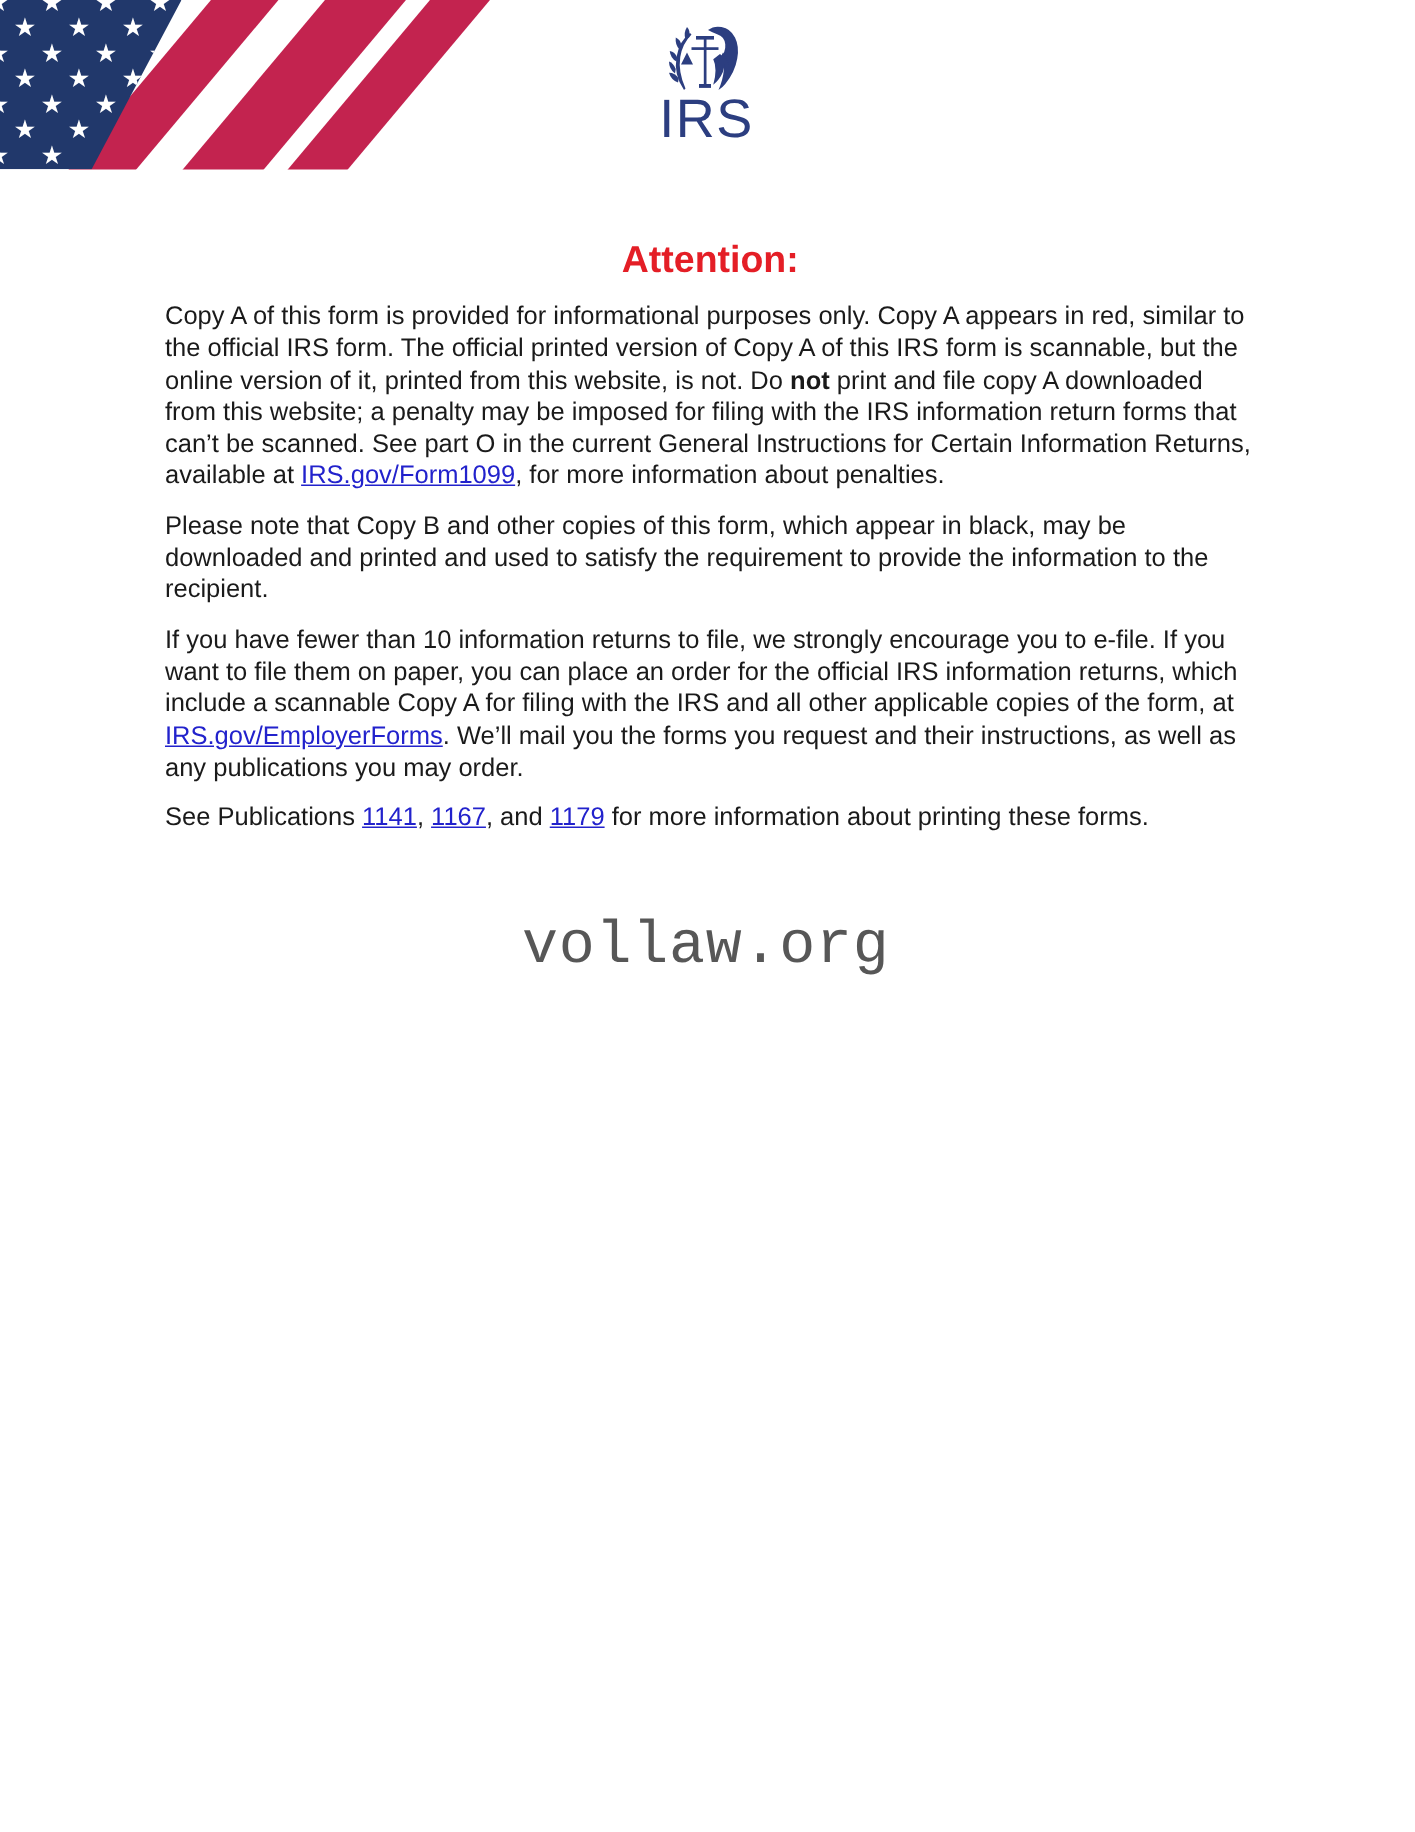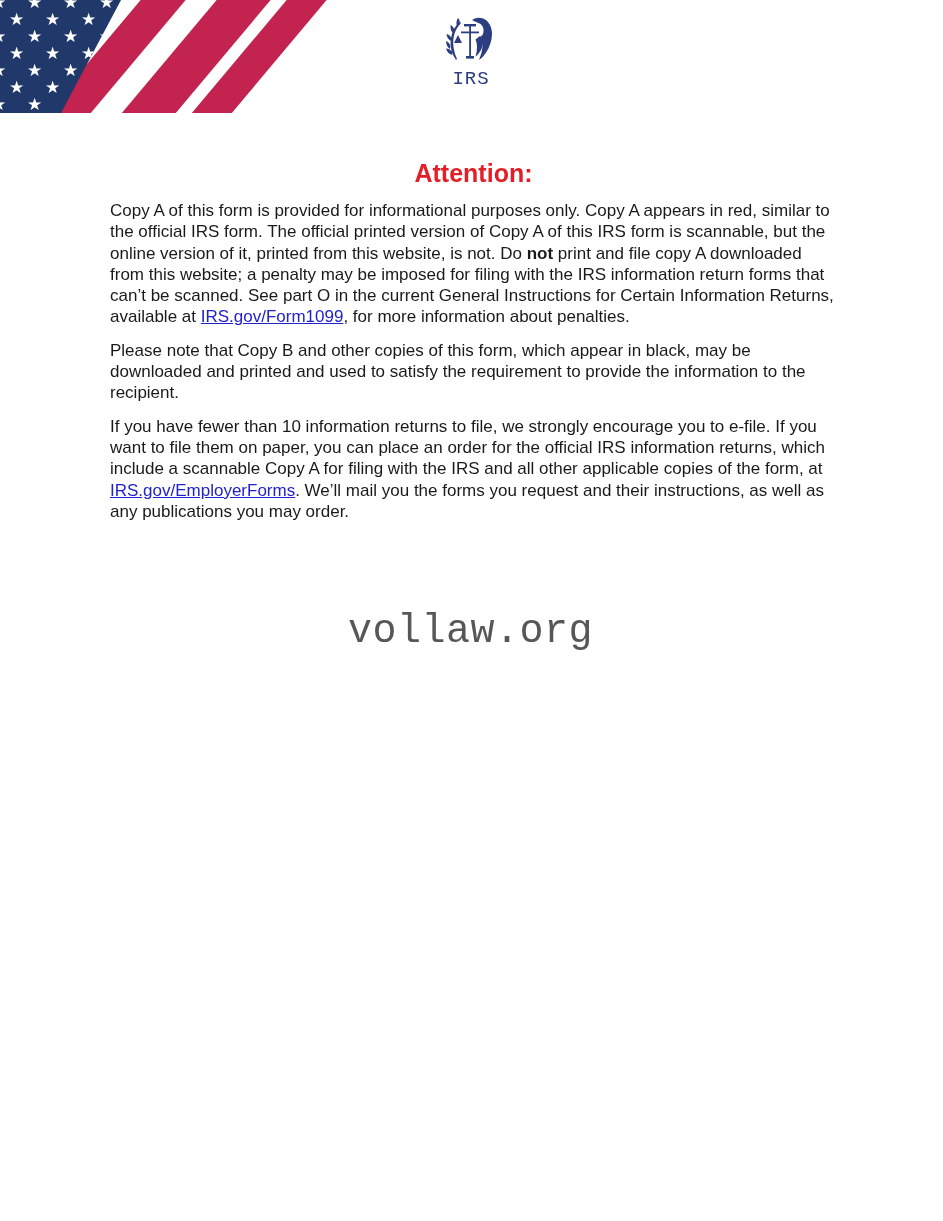--- a/index.html
+++ b/index.html
@@ -34,22 +34,22 @@
     font-family:"DejaVu Sans",sans-serif;
   }
 
   
   .logo{
     position:absolute;left:411px;top:16px;width:120px;
     display:flex;flex-direction:column;align-items:center;
   }
   .logo svg{display:block;}
   .logo-text{
-    font-family:Liberation Mono, monospace;
-    font-size:19px;line-height:30px;letter-spacing:1px;
+    font-family:Liberation Sans, sans-serif;
+    font-size:36px;line-height:30px;letter-spacing:1px;
     color:var(--logo-navy,#2c3e80);
     margin-top:-2px;
   }
 
   
   .watermark{
     position:absolute;left:348px;top:612px;z-index:1;
     font-family:"Liberation Mono",monospace;
     font-size:40px;line-height:40px;letter-spacing:0.5px;
     color:var(--watermark-gray,#2e2e2e);
@@ -133,13 +133,14 @@
   <div class="logo-text">IRS</div>
 </div>
 
 <div class="watermark">vollaw.org</div>
 
 <div class="content">
   <h1 class="attention">Attention:</h1>
   <p><span>Copy A of this form is provided for informational purposes only. Copy A appears in red, similar to the official IRS form. The official printed version of Copy A of this IRS form is scannable, but the online version of it, printed from this website, is not. Do </span><strong>not</strong><span> print and file copy A downloaded from this website; a penalty may be imposed for filing with the IRS information return forms that can’t be scanned. See part O in the current General Instructions for Certain Information Returns, available at </span><a href="#">IRS.gov/Form1099</a><span>, for more information about penalties.</span></p>
   <p><span>Please note that Copy B and other copies of this form, which appear in black, may be downloaded and printed and used to satisfy the requirement to provide the information to the recipient.</span></p>
   <p><span>If you have fewer than 10 information returns to file, we strongly encourage you to e-file. If you want to file them on paper, you can place an order for the official IRS information returns, which include a scannable Copy A for filing with the IRS and all other applicable copies of the form, at </span><a href="#">IRS.gov/EmployerForms</a><span>. We’ll mail you the forms you request and their instructions, as well as any publications you may order.</span></p>
+  <p><span>See Publications </span><a href="#">1141</a><span>, </span><a href="#">1167</a><span>, and </span><a href="#">1179</a><span> for more information about printing these forms.</span></p>
 </div>
 
 </body></html>

